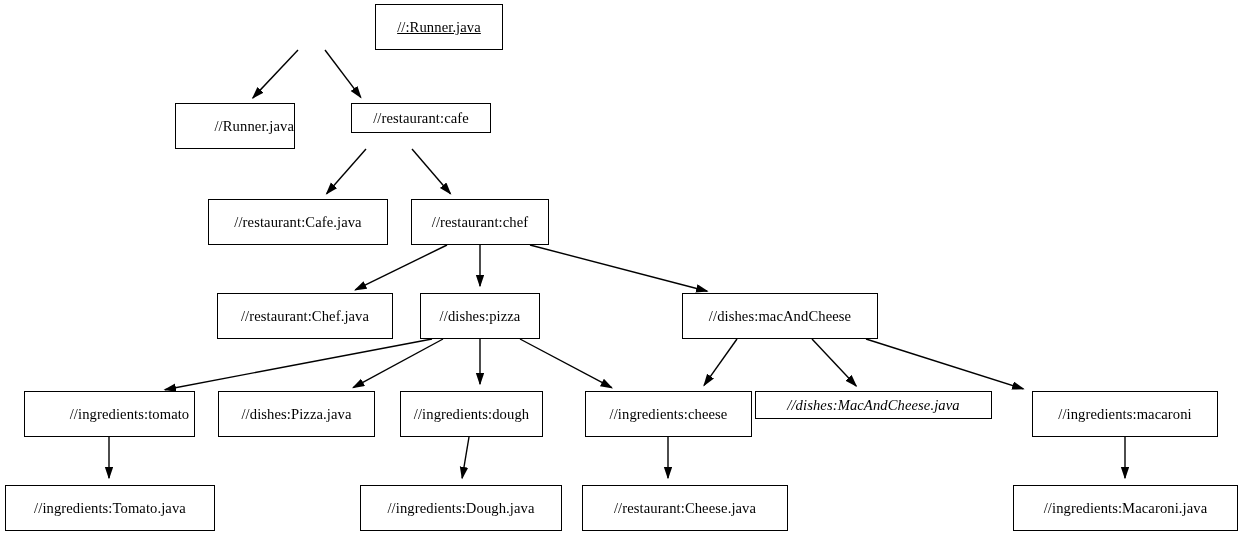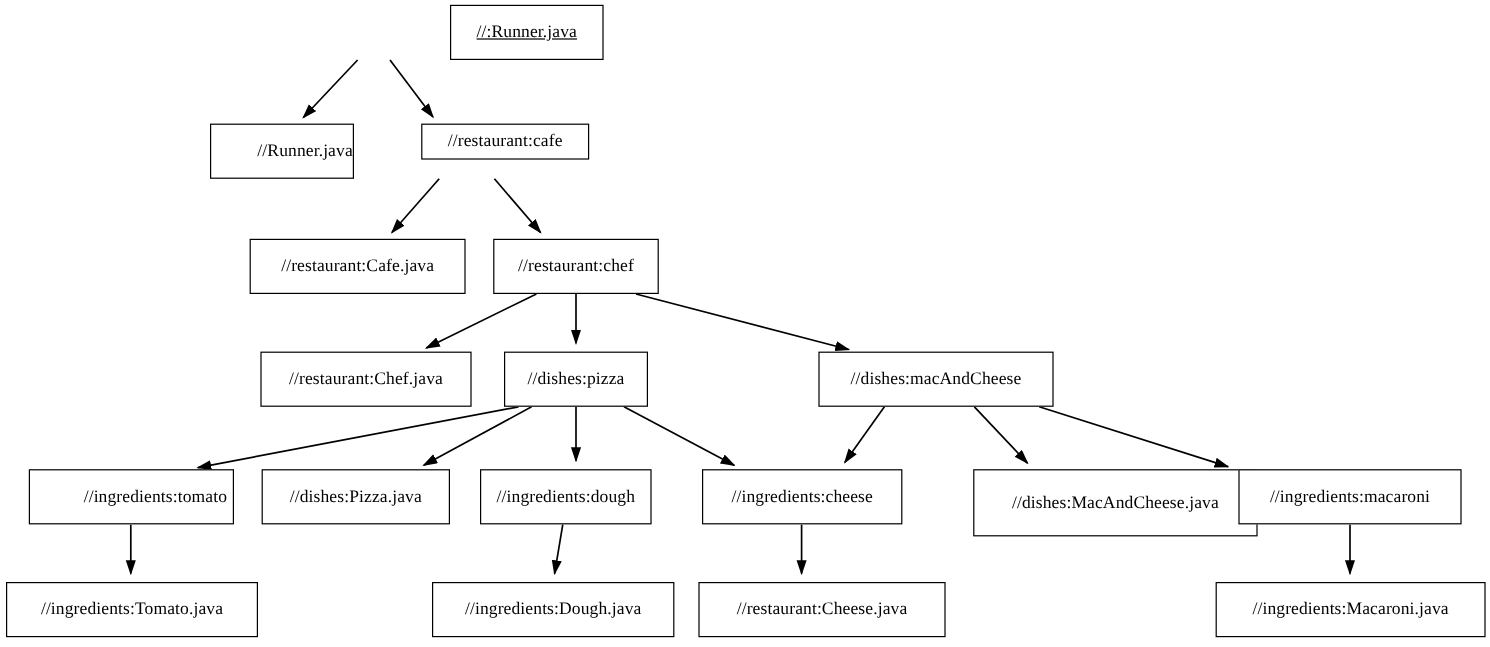--- a/index.html
+++ b/index.html
@@ -114,21 +114,21 @@
       </div>
       <div class="node" style="left: 218px; top: 391px; width: 157px; height: 46px; background: rgb(255, 255, 255); border-color: rgb(0, 0, 0);">
         <span class="node-label">//dishes:Pizza.java</span>
       </div>
       <div class="node" style="left: 400px; top: 391px; width: 143px; height: 46px; background: rgb(255, 255, 255); border-color: rgb(0, 0, 0);">
         <span class="node-label">//ingredients:dough</span>
       </div>
       <div class="node" style="left: 585px; top: 391px; width: 167px; height: 46px; background: rgb(255, 255, 255); border-color: rgb(0, 0, 0);">
         <span class="node-label">//ingredients:cheese</span>
       </div>
-      <div class="node" style="left: 811px; top: 391px; width: 237px; height: 56px; background: rgb(255, 255, 255); border-color: rgb(0, 0, 0);">
+      <div class="node" style="left: 755px; top: 391px; width: 237px; height: 28px; background: rgb(255, 255, 255); border-color: rgb(0, 0, 0); font-style: italic;">
         <span class="node-label">//dishes:MacAndCheese.java</span>
       </div>
       <div class="node" style="left: 1032px; top: 391px; width: 186px; height: 46px; background: rgb(255, 255, 255); border-color: rgb(0, 0, 0);">
         <span class="node-label">//ingredients:macaroni</span>
       </div>
       <div class="node" style="left: 5px; top: 485px; width: 210px; height: 46px; background: rgb(255, 255, 255); border-color: rgb(0, 0, 0);">
         <span class="node-label">//ingredients:Tomato.java</span>
       </div>
       <div class="node" style="left: 360px; top: 485px; width: 202px; height: 46px; background: rgb(255, 255, 255); border-color: rgb(0, 0, 0);">
         <span class="node-label">//ingredients:Dough.java</span>

